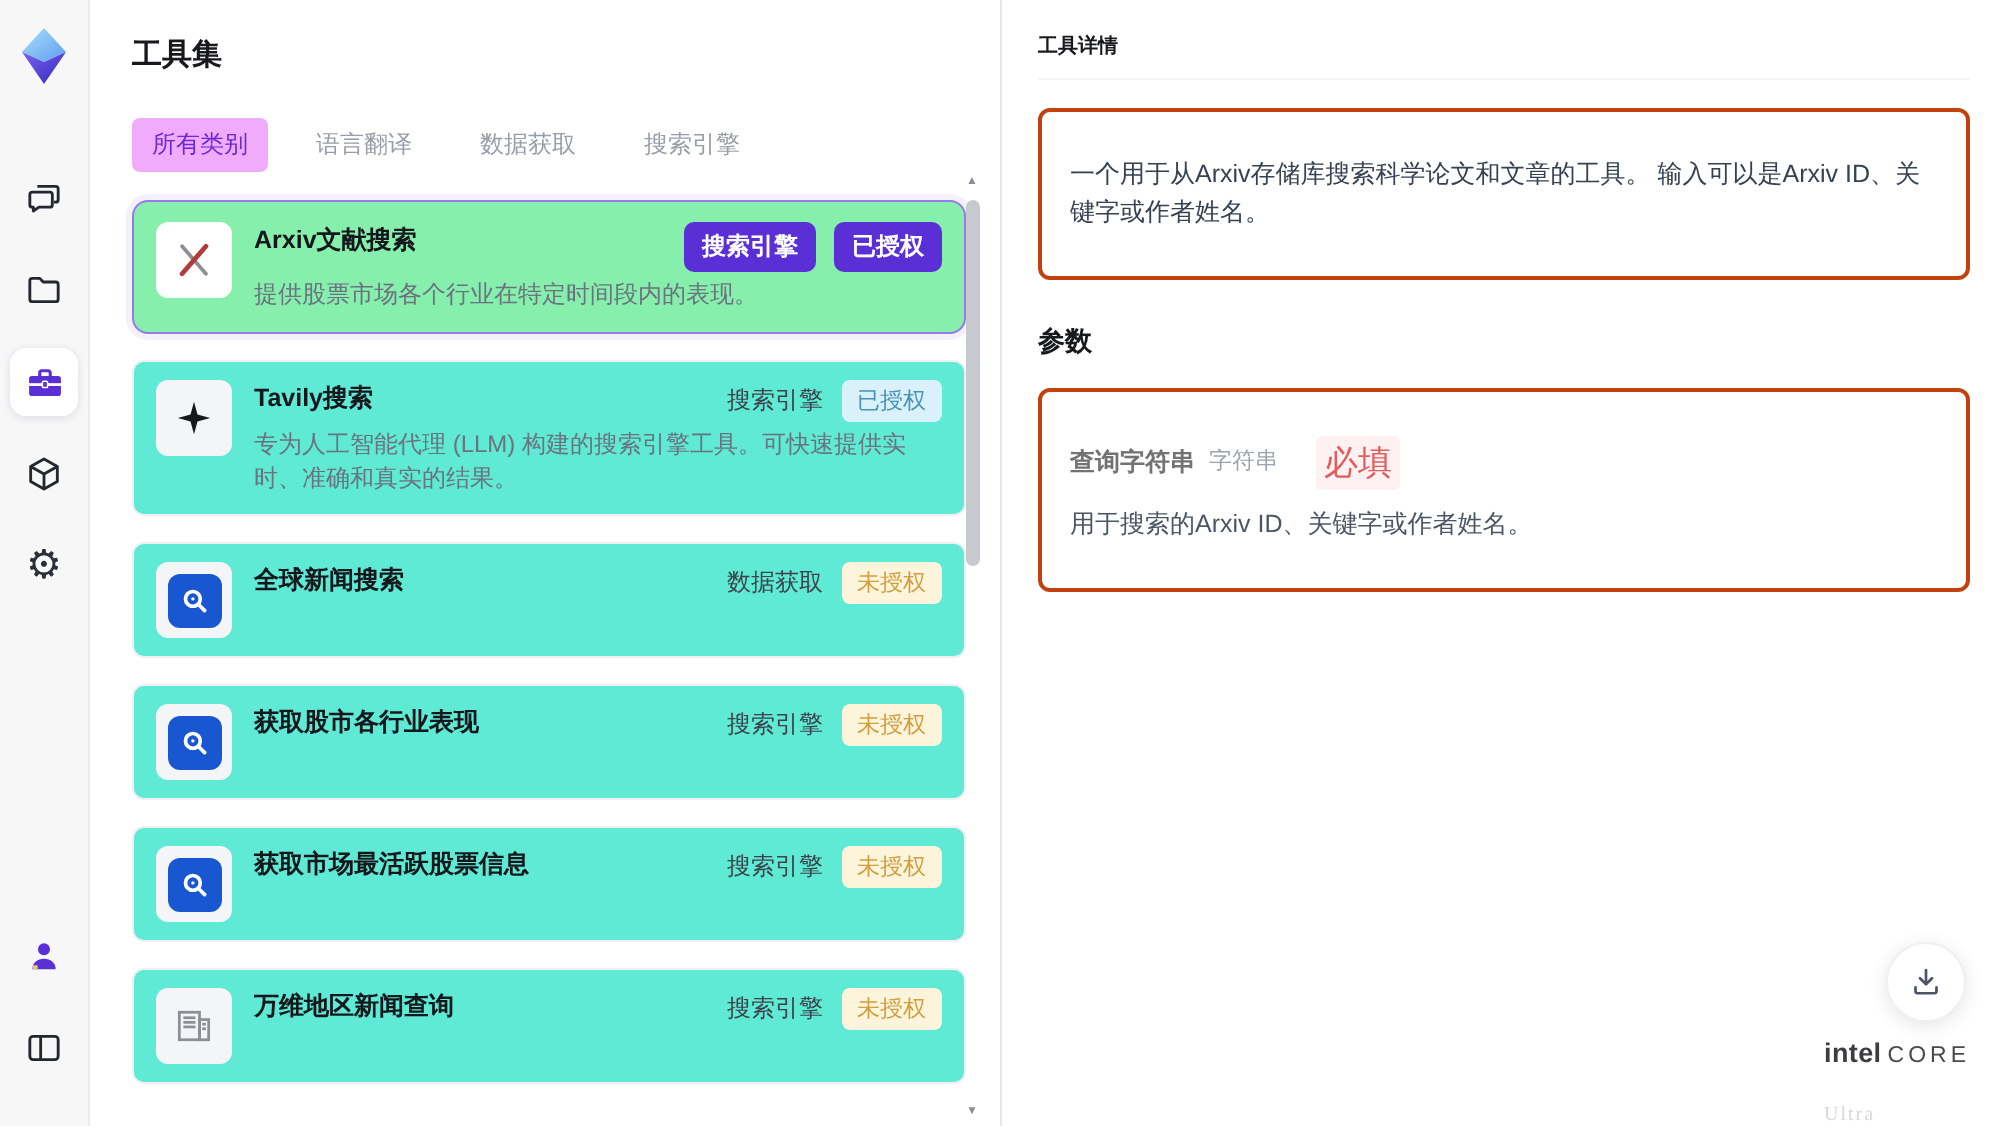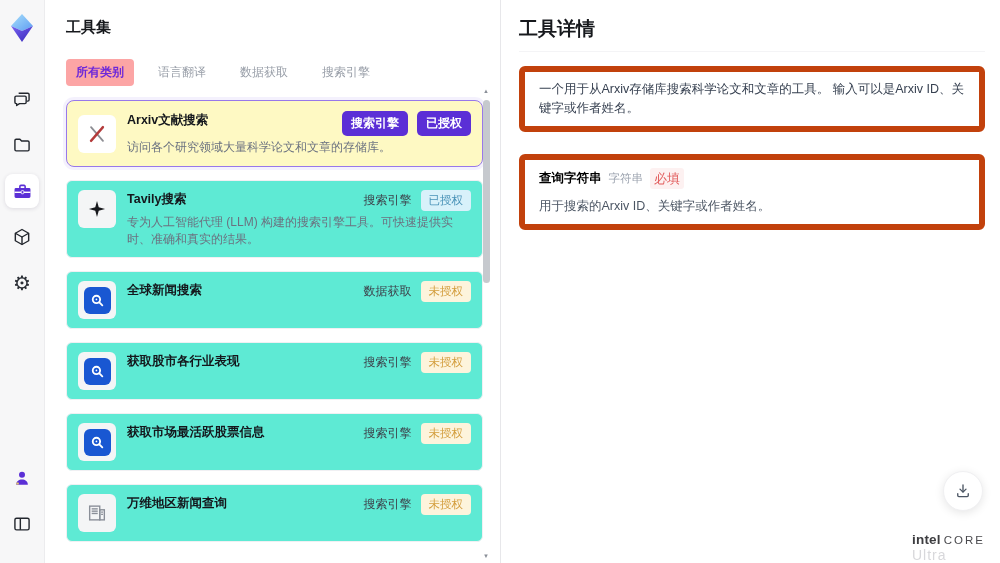--- a/index.html
+++ b/index.html
@@ -28,30 +28,30 @@
   .sidebar .spacer { flex:1; }
 
   
   .main { width:455px; flex-shrink:0; position:relative; padding:18px 20px 0 21px; }
   .page-title { font-size:15px; font-weight:bold; margin:0 0 22px; color:#17191d; }
   .tabs { display:flex; align-items:center; gap:14px; margin-bottom:14px; }
   .tab {
     font-size:12px; color:#989ea8; padding:5px 10px; border-radius:4px;
     cursor:pointer; white-space:nowrap;
   }
-  .tab.active { background:#fca5a5; color:#6d28d9; font-weight:bold; }
+  .tab.active { background:#f0abfc; color:#6d28d9; font-weight:normal; }
 
   .tool-list { width:417px; }
   .card {
     display:flex; gap:11px; background:#5eead4; border:1px solid #f0f0f3;
     border-radius:6px; padding:9px 11px; margin-bottom:13px; cursor:pointer;
   }
   .card.selected {
-    background:#fef9c3; border:1.5px solid #9878ea;
-    box-shadow:0 0 0 3px rgba(150,120,234,.10); border-radius:8px; padding:10px 11px;align-items:center;
+    background:#86efac; border:1.5px solid #9878ea;
+    box-shadow:0 0 0 3px rgba(150,120,234,.10); border-radius:8px; padding:10px 11px;
   }
   .tool-icon {
     width:38px; height:38px; border-radius:6px; background:#f4f5f6;
     display:flex; align-items:center; justify-content:center; flex-shrink:0;
   }
   .card.selected .tool-icon { background:#fff; }
   .icon-blue {
     width:27px; height:27px; border-radius:6px; background:#1957d2;
     display:flex; align-items:center; justify-content:center;
   }
@@ -76,44 +76,44 @@
     font-size:6px; color:#8a8f98; line-height:6px; cursor:pointer; }
   .scroll-arrow.up { top:0; }
   .scroll-arrow.down { bottom:0; }
   .scroll-thumb {
     position:absolute; top:12px; left:0.5px; width:7px; height:183px;
     background:#c6c9ce; border-radius:4px; cursor:pointer;
   }
 
   
   .details { flex:1; border-left:1px solid #e7e7ea; padding:16px 15px 0 18px; position:relative; }
-  .details-title { font-size:19px; font-weight:bold; margin:0 0 14px; padding-bottom:9px;
+  .details-title { font-size:10px; font-weight:bold; margin:0 0 14px; padding-bottom:9px;
     border-bottom:1px solid #f4f4f6; color:#17191d; }
   .section-heading { font-size:13.5px; font-weight:bold; margin:0 0 14px; color:#17191d; }
   .intro-box, .param-box {
-    border:6px solid #c2410c; border-radius:6px; padding:8px 14px;
+    border:2px solid #c2410c; border-radius:6px; padding:22px 14px;
     font-size:12.5px; color:#374151; margin-bottom:22px; line-height:1.5;
   }
   .param-head { display:flex; align-items:center; gap:7px; margin-bottom:8px; }
-  .param-name { font-size:12.5px; font-weight:bold; color:#000000; }
+  .param-name { font-size:12.5px; font-weight:bold; color:#737373; }
   .param-type { font-size:11.5px; color:#9ca3af; }
-  .param-required { font-size:13px; color:#e25d5d; background:#fdf1f1; padding:1px 4px; border-radius:3px; }
+  .param-required { font-size:17px; color:#e25d5d; background:#fdf1f1; padding:1px 4px; border-radius:3px;margin-left:12px; }
   .param-desc { font-size:12.5px; color:#4b5563; }
 
   
   .download-btn {
     position:absolute; right:17px; bottom:52px; width:40px; height:40px;
     border-radius:50%; background:#fff; border:1px solid #f0f0f2;
     box-shadow:0 2px 10px rgba(0,0,0,.10); display:flex; align-items:center;
     justify-content:center; cursor:pointer;
   }
   .brand { position:absolute; right:15px; bottom:0; line-height:1.1; }
   .brand .intel { font-size:13.5px; font-weight:bold; color:#3d3d40; letter-spacing:.2px; }
   .brand .core { font-size:11.5px; color:#4a4a4e; letter-spacing:2px; margin-left:3px; }
-  .brand .ultra { display:block; font-size:14px; color:#d8d8db; letter-spacing:1px; margin-top:0; }
+  .brand .ultra { display:block; font-size:10px; color:#d8d8db; letter-spacing:1px; margin-top:16px;font-family:Liberation Serif, serif; }
 </style>
 </head>
 <body>
 
 <div class="app">
 
   <div class="sidebar">
     <div class="logo">
       <svg width="30" height="32" viewBox="0 0 30 32">
         <defs>
@@ -194,21 +194,21 @@
             </svg>
           </div>
     <div class="tool-body">
       <div class="tool-head">
         <div class="tool-name">Arxiv文献搜索</div>
         <div class="tool-tags">
           <span class="tool-category">搜索引擎</span>
           <span class="status-badge authorized">已授权</span>
         </div>
       </div>
-      <div class="tool-desc">访问各个研究领域大量科学论文和文章的存储库。</div>
+      <div class="tool-desc">提供股票市场各个行业在特定时间段内的表现。</div>
     </div>
   </div>
         <div class="card">
     <div class="tool-icon">
             <svg width="22" height="22" viewBox="0 0 24 24">
               <path d="M12 3.2 L13.9 10.1 L20.8 12 L13.9 13.9 L12 20.8 L10.1 13.9 L3.2 12 L10.1 10.1 Z" fill="#17181c"></path>
             </svg>
           </div>
     <div class="tool-body">
       <div class="tool-head">
@@ -311,20 +311,21 @@
       <div class="scroll-thumb"></div>
       <div class="scroll-arrow down">▼</div>
     </div>
   </div>
 
   <div class="details">
     <h2 class="details-title">工具详情</h2>
 
     <div class="intro-box">一个用于从Arxiv存储库搜索科学论文和文章的工具。 输入可以是Arxiv ID、关键字或作者姓名。</div>
 
+    <h3 class="section-heading">参数</h3>
     <div class="param-box">
       <div class="param-head">
         <span class="param-name">查询字符串</span>
         <span class="param-type">字符串</span>
         <span class="param-required">必填</span>
       </div>
       <div class="param-desc">用于搜索的Arxiv ID、关键字或作者姓名。</div>
     </div>
 
     <div class="download-btn">

